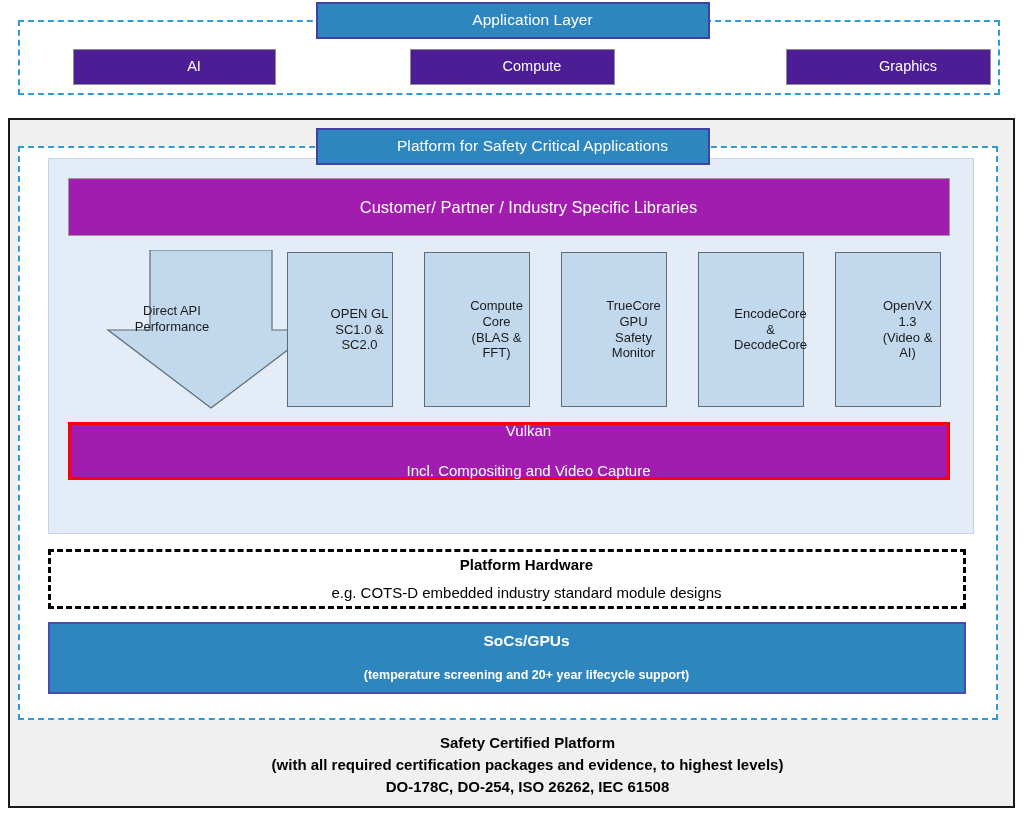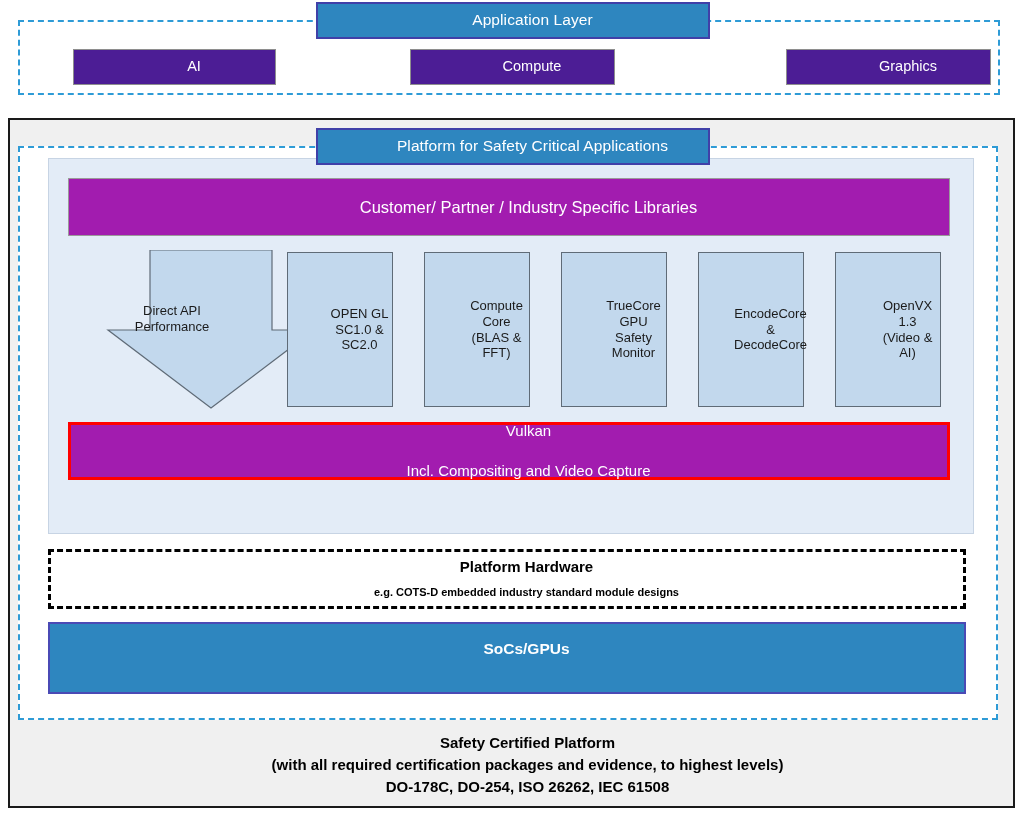--- a/index.html
+++ b/index.html
@@ -197,22 +197,22 @@
     background: #ffffff;
     border: 3px dashed #000000;
     z-index: 4;
   }
   #platform-hardware .ph-title {
     font-size: 15px;
     font-weight: bold;
     margin-bottom: 10px;
   }
   #platform-hardware .ph-sub {
-    font-size: 11px;
-    font-weight: bold;
+    font-size: 15px;
+    font-weight: normal;
   }
 
   
   #socs-gpus {
     left: 48px;
     top: 622px;
     width: 918px;
     height: 72px;
     background: #2e86bf;
     border: 2px solid #4a4ab5;
@@ -321,20 +321,21 @@
   </div>
 
 
   <div class="abs center-text" id="platform-hardware">
     <span class="ph-title">Platform Hardware</span>
     <span class="ph-sub">e.g. COTS-D embedded industry standard module designs</span>
   </div>
 
   <div class="abs center-text" id="socs-gpus">
     <span class="sg-title">SoCs/GPUs</span>
+    <span class="sg-sub">(temperature screening and 20+ year lifecycle support)</span>
   </div>
 
   <div class="abs center-text" id="safety-caption">
     <span>Safety Certified Platform</span>
     <span>(with all required certification packages and evidence, to highest levels)</span>
     <span>DO-178C, DO-254, ISO 26262, IEC 61508</span>
   </div>
 
 </div>
 

